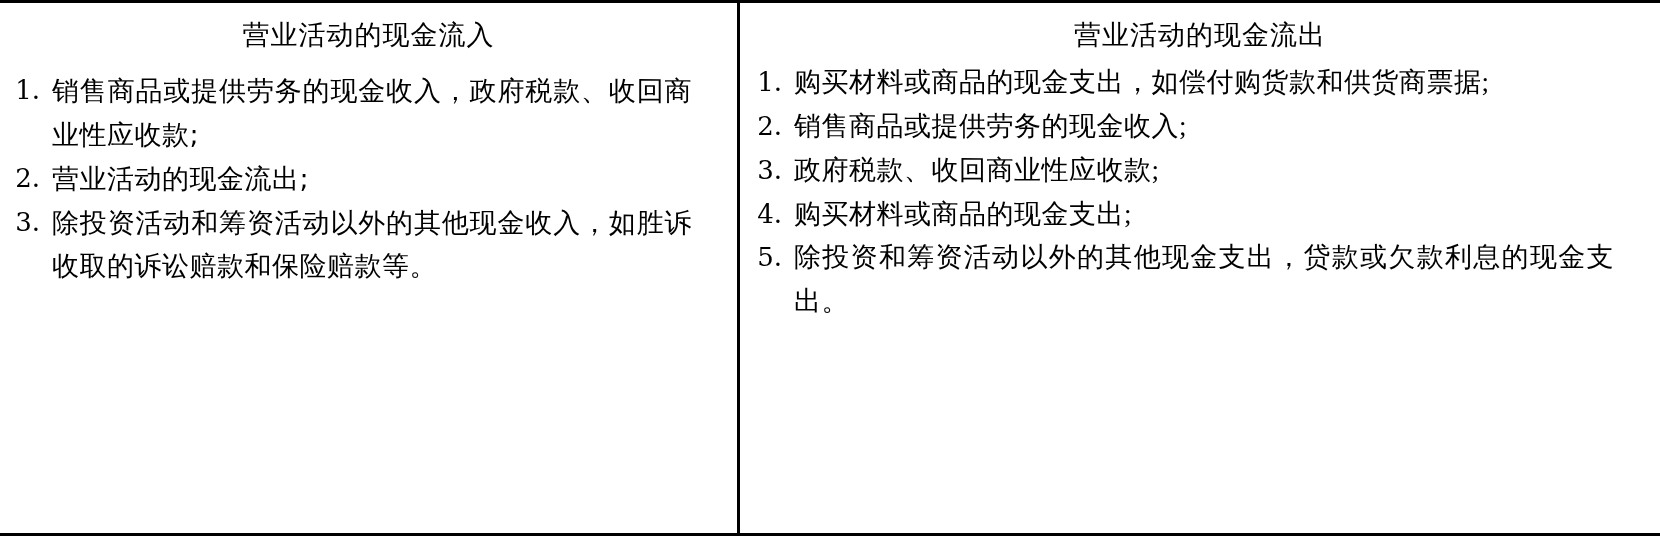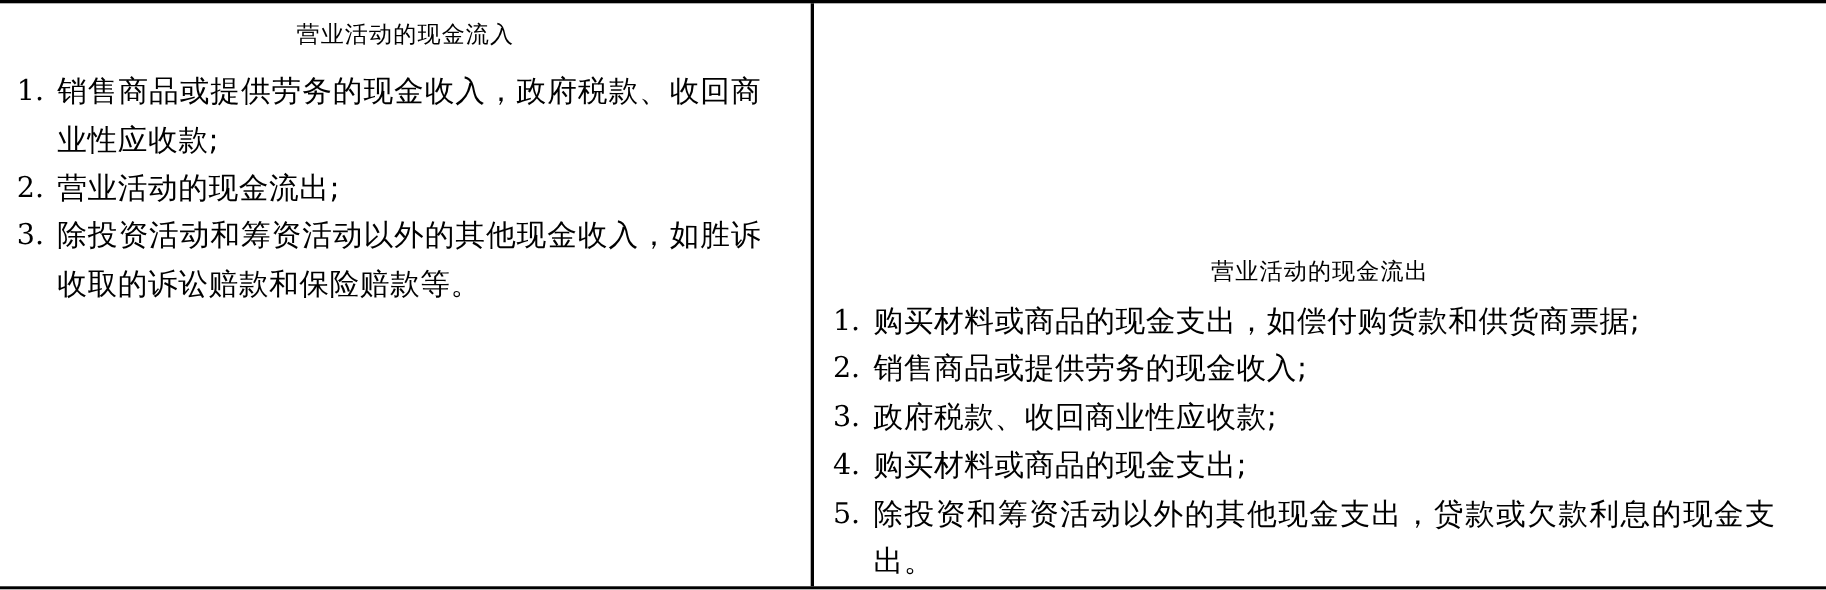--- a/index.html
+++ b/index.html
@@ -27,25 +27,24 @@
     display: flex;
     flex-direction: column;
     padding: 0;
   }
   .col-left {
     width: 740px;
     border-right: 3px solid #000;
   }
   .col-right {
     width: 920px;
-    justify-content: flex-end;
   }
   .col-header {
     text-align: center;
-    font-size: 21px;
+    font-size: 27px;
     line-height: 1.2;
     letter-spacing: 1px;
     padding-top: 16px;
     padding-bottom: 6px;
     font-family: "DejaVu Sans", sans-serif;
   }
   ol.items {
     list-style: none;
     margin: 0;
     padding: 0;
@@ -78,21 +77,21 @@
     padding-left: 8px;
     padding-right: 22px;
     margin-top: 12px;
   }
   .col-right ol.items {
     padding-left: 10px;
     padding-right: 26px;
     margin-top: 4px;
   }
   .col-left .txt { max-width: 640px; }
-  .col-right .txt { max-width: 820px; }
+  .col-right .txt { max-width: 820px; font-family: Liberation Serif, serif; }
 </style>
 </head>
 <body>
 
 <div class="table-wrap">
 
   <div class="col col-left">
     <div class="col-header">营业活动的现金流入</div>
     <ol class="items">
       <li>

